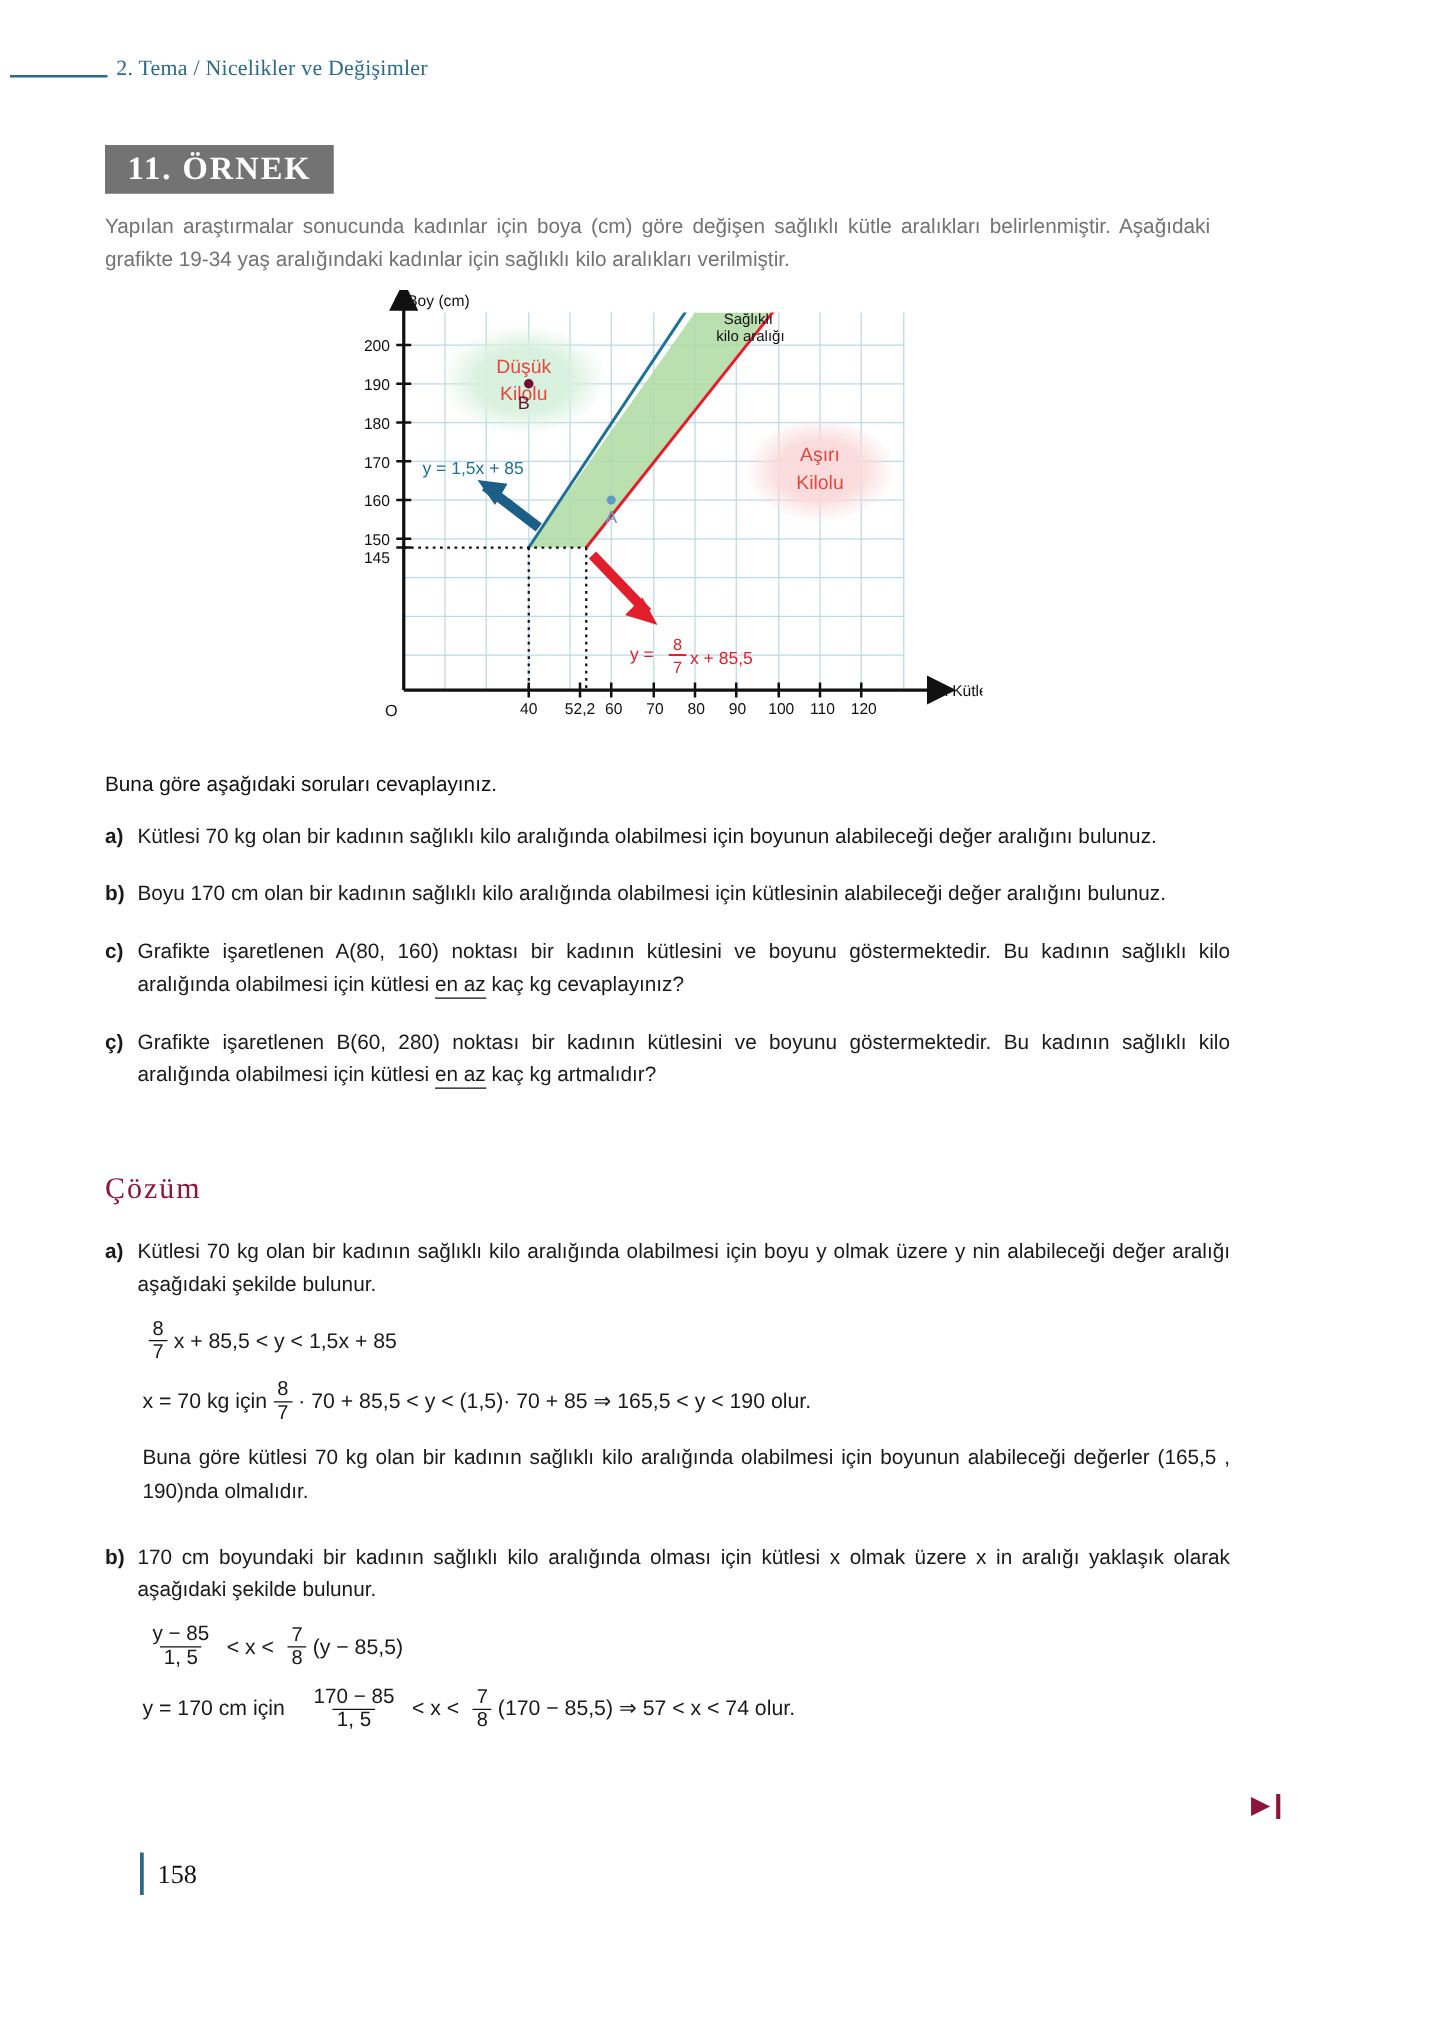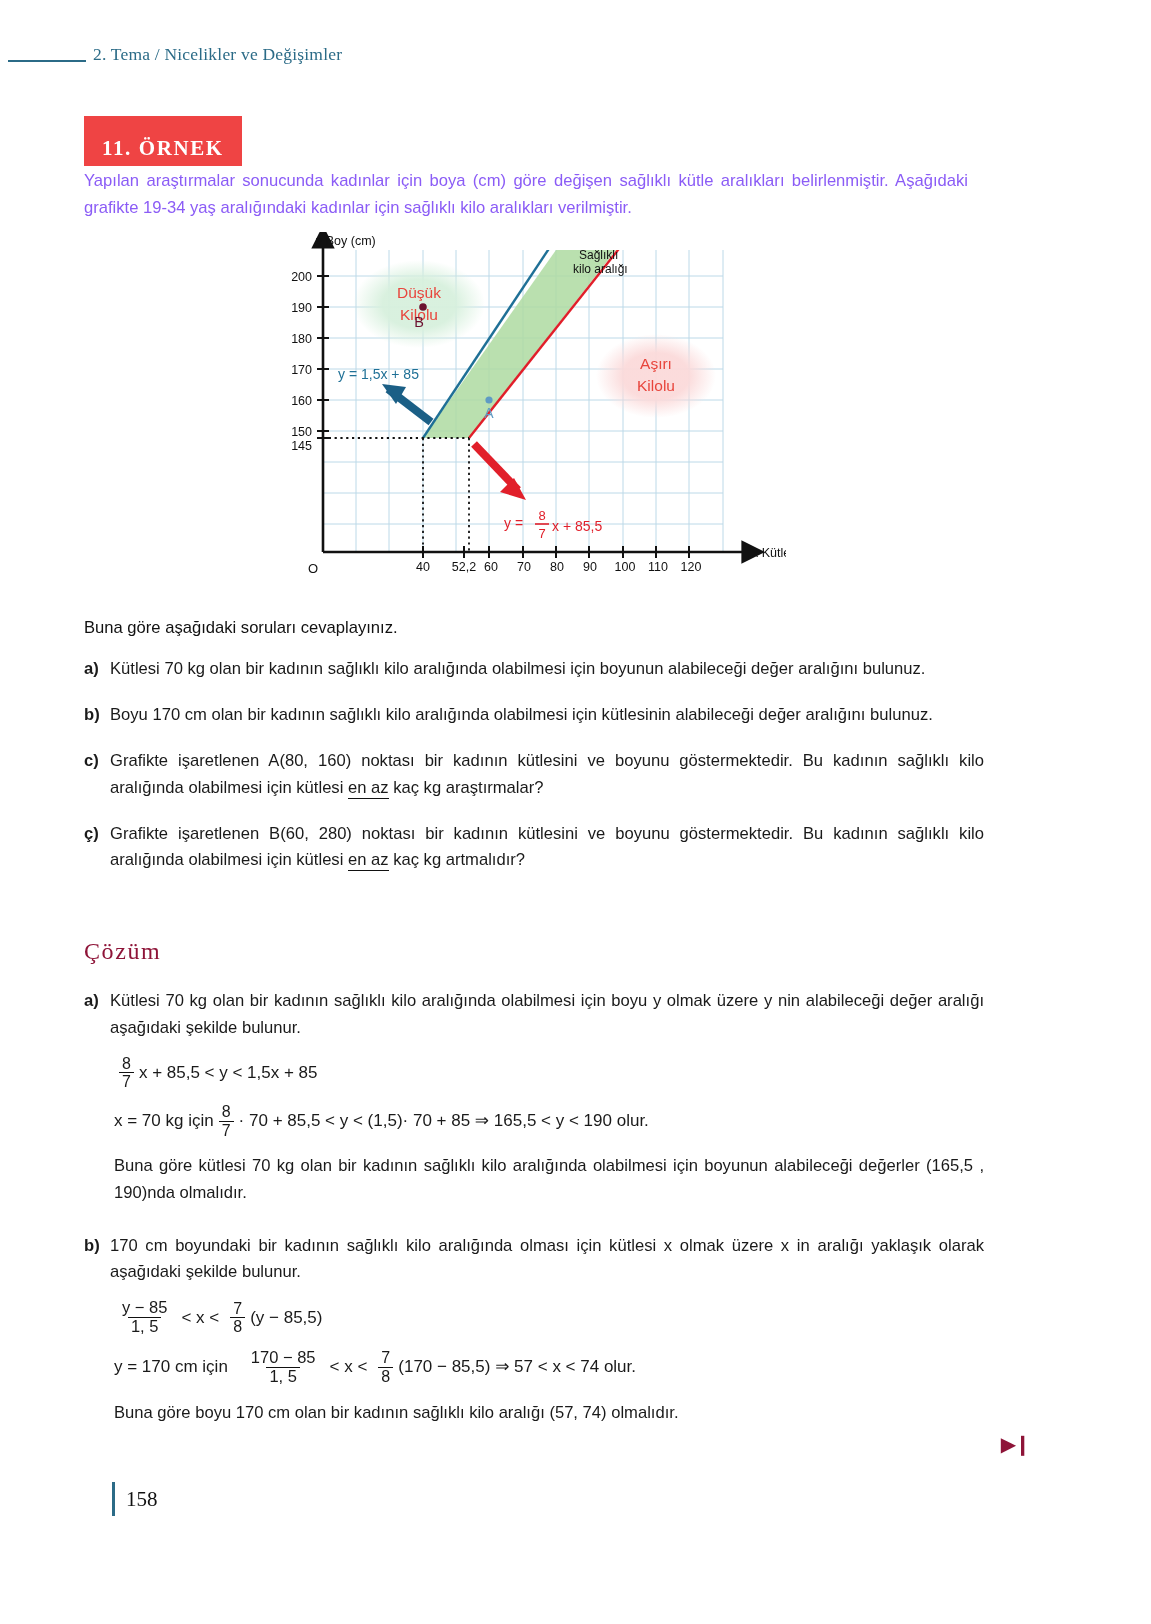--- a/index.html
+++ b/index.html
@@ -42,40 +42,40 @@
     color: #2b6b87;
     letter-spacing: 0.2px;
     white-space: nowrap;
   }
 
   
   .ornek-badge {
     position: absolute;
     left: 84px;
     top: 116px;
-    background: #ef4444;
+    background: #737373;
     color: #ffffff;
     font-family: "Liberation Serif", serif;
     font-weight: bold;
-    font-size: 21px;
+    font-size: 26px;
     letter-spacing: 1.6px;
-    padding: 22px 18px 7px 18px;
+    padding: 6px 18px 7px 18px;
     line-height: 1;
   }
 
   
   .intro {
     position: absolute;
     left: 84px;
     top: 168px;
     width: 884px;
     font-size: 16.6px;
     line-height: 1.62;
     text-align: justify;
-    color: #8b5cf6;
+    color: #737373;
   }
 
   .qprompt {
     position: absolute;
     left: 84px;
     top: 618px;
     font-size: 16.6px;
     color: #111;
   }
 
@@ -361,21 +361,21 @@
   <div class="qitem">
     <div class="qlabel">a)</div>
     <div class="qtext"><span>Kütlesi 70 kg olan bir kadının sağlıklı kilo aralığında olabilmesi için boyunun alabileceği değer aralığını bulunuz.</span></div>
   </div>
   <div class="qitem">
     <div class="qlabel">b)</div>
     <div class="qtext"><span>Boyu 170 cm olan bir kadının sağlıklı kilo aralığında olabilmesi için kütlesinin alabileceği değer aralığını bulunuz.</span></div>
   </div>
   <div class="qitem">
     <div class="qlabel">c)</div>
-    <div class="qtext"><span>Grafikte işaretlenen A(80, 160) noktası bir kadının kütlesini ve boyunu göstermektedir. Bu kadının sağlıklı kilo aralığında olabilmesi için kütlesi </span><span class="u-line">en az</span><span> kaç kg araştırmalar?</span></div>
+    <div class="qtext"><span>Grafikte işaretlenen A(80, 160) noktası bir kadının kütlesini ve boyunu göstermektedir. Bu kadının sağlıklı kilo aralığında olabilmesi için kütlesi </span><span class="u-line">en az</span><span> kaç kg cevaplayınız?</span></div>
   </div>
   <div class="qitem">
     <div class="qlabel">ç)</div>
     <div class="qtext"><span>Grafikte işaretlenen B(60, 280) noktası bir kadının kütlesini ve boyunu göstermektedir. Bu kadının sağlıklı kilo aralığında olabilmesi için kütlesi </span><span class="u-line">en az</span><span> kaç kg artmalıdır?</span></div>
   </div>
 </div>
 
 <div class="cozum">Çözüm</div>
 
 <div class="sol">
@@ -432,21 +432,20 @@
         <span class="den">1, 5</span>
       </span>
       <span style="margin:0 6px">&lt; x &lt;</span>
       <span class="frac">
         <span class="num">7</span>
         <span class="den">8</span>
       </span>
       <span>(170 − 85,5)  ⇒  57 &lt; x &lt; 74 olur.</span>
     </div>
 
-    <div class="para">Buna göre boyu 170 cm olan bir kadının sağlıklı kilo aralığı (57, 74) olmalıdır.</div>
   </div>
 </div>
 
 <div class="next-arrow">▶❙</div>
 
 <div class="footer">
   <div class="footer-bar"></div>
   <div class="footer-num">158</div>
 </div>
 

